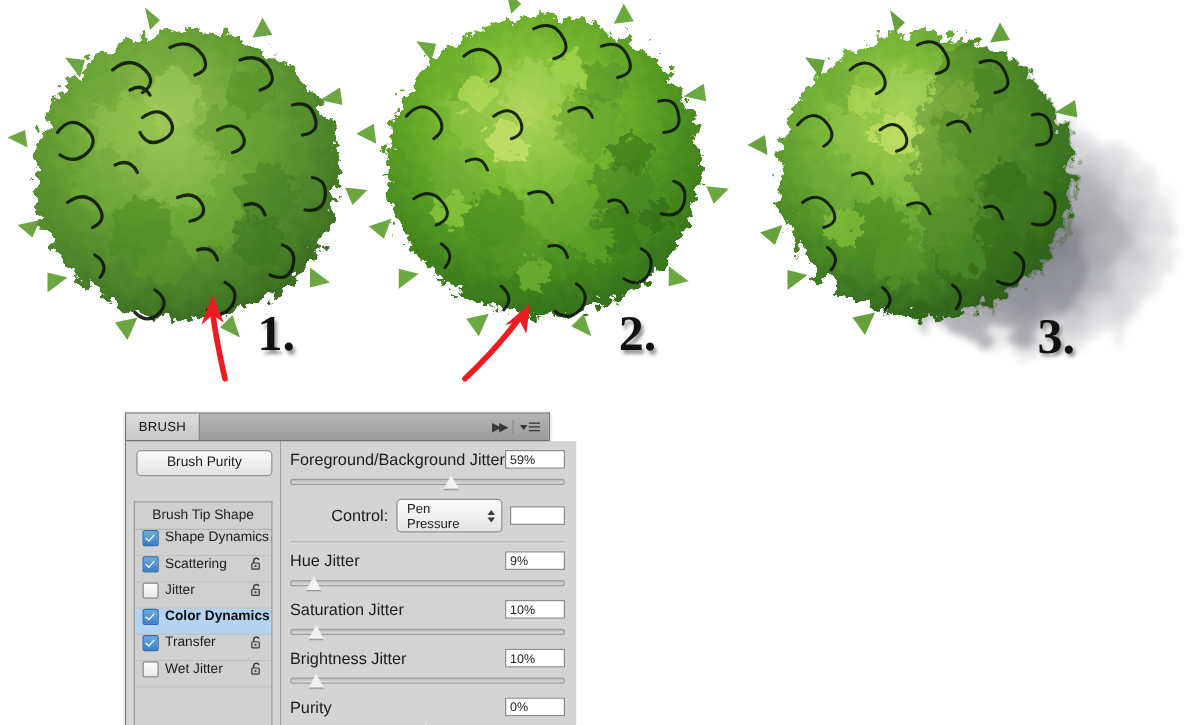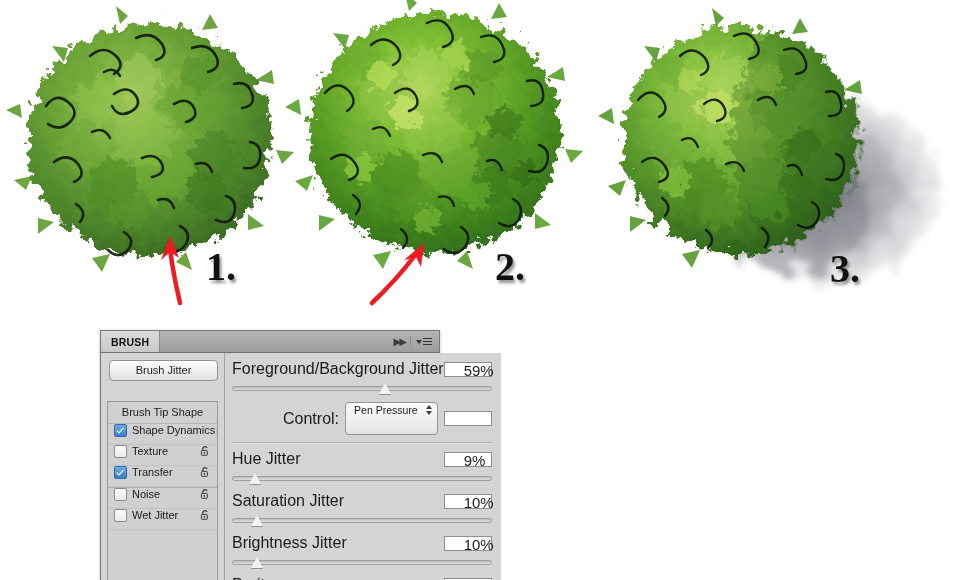--- a/index.html
+++ b/index.html
@@ -63,21 +63,21 @@
     display: flex; align-items: center;
     padding: 0 10px;
     font-size: 10.5px;
     color: #202020;
     border-right: 1px solid #8a8a8a;
     cursor: default;
     letter-spacing: 0.2px;
   }
   .tab.active {
     background: linear-gradient(to bottom, #dcdcdc, #c8c8c8);
-    font-weight: bold;
+    font-weight: normal;
     color: #111;
   }
   .tab-spacer { flex: 1; }
   .tab-icons {
     display: flex; align-items: center;
     gap: 5px;
     padding-right: 7px;
   }
   .chev-collapse {
     font-size: 10px; color: #3a3a3a; letter-spacing: -2px;
@@ -205,33 +205,33 @@
   }
 
   
   .ctrl-row {
     display: flex;
     align-items: center;
     justify-content: space-between;
     margin-bottom: 3px;
   }
   .ctrl-label {
-    font-size: 16px;
+    font-size: 13px;
     color: #1a1a1a;
     white-space: nowrap;
   }
   .val-box {
     width: 48px;
     height: 15px;
     line-height: 15px;
     background: #ffffff;
     border: 1px solid #8f8f8f;
-    font-size: 15px;
+    font-size: 10px;
     color: #1c1c1c;
-    padding-left: 19px;
+    padding-left: 3px;
     box-sizing: border-box;
     cursor: text;
   }
   .val-box.empty { width: 48px; }
 
   .slider {
     position: relative;
     height: 14px;
     margin: 1px 0 7px 0;
   }
@@ -270,21 +270,21 @@
     margin: 2px 0 7px 0;
   }
   .control-row .ctrl-label { margin-right: 0; margin-left: 33px; }
   .select-btn {
     display: inline-flex;
     align-items: center;
     gap: 8px;
     background: linear-gradient(to bottom, #fcfcfc, #e4e4e4);
     border: 1px solid #949494;
     border-radius: 4px;
-    padding: 1px 5px 18px 8px;
+    padding: 1px 5px 0 8px;
     font-size: 10.5px;
     color: #1a1a1a;
     cursor: pointer;
     box-shadow: 0 1px 0 rgba(255,255,255,0.8) inset;
   }
   .select-btn .arrows {
     display: inline-flex; flex-direction: column; gap: 2px;
   }
   .select-btn .arrows .up {
     width: 0; height: 0;
@@ -554,55 +554,64 @@
             <i></i>
           </span>
       </span>
     </div>
   </div>
 
   <div class="panel-body">
 
     <div class="col-left">
       <div class="presets-wrap">
-        <div class="btn-presets">Brush Jitter</div>
+        <div class="btn-presets">Brush Purity</div>
       </div>
       <div class="list-box">
         <div class="list-head">Brush Tip Shape</div>
         <div id="list-items">
             <div class="list-item">
               <span class="cbox checked"></span>
               <span class="li-label">Shape Dynamics</span>
               <svg class="lock" viewBox="0 0 16 16">
   <path d="M5.2 7.2 V4.6 a2.9 2.9 0 0 1 5.6 -0.6" fill="none" stroke="#3a3a3a" stroke-width="1.7"></path>
   <rect x="3.2" y="7.2" width="8" height="6.6" rx="1.1" fill="#c9c9c9" stroke="#3a3a3a" stroke-width="1.3"></rect>
   <circle cx="7.2" cy="10.4" r="1.15" fill="#3a3a3a"></circle>
 </svg>
             </div>
             <div class="list-item">
+              <span class="cbox checked"></span>
+              <span class="li-label">Scattering</span>
+              <svg class="lock" viewBox="0 0 16 16">
+  <path d="M5.2 7.2 V4.6 a2.9 2.9 0 0 1 5.6 -0.6" fill="none" stroke="#3a3a3a" stroke-width="1.7"></path>
+  <rect x="3.2" y="7.2" width="8" height="6.6" rx="1.1" fill="#c9c9c9" stroke="#3a3a3a" stroke-width="1.3"></rect>
+  <circle cx="7.2" cy="10.4" r="1.15" fill="#3a3a3a"></circle>
+</svg>
+            </div>
+            <div class="list-item">
               <span class="cbox"></span>
-              <span class="li-label">Texture</span>
+              <span class="li-label">Jitter</span>
+              <svg class="lock" viewBox="0 0 16 16">
+  <path d="M5.2 7.2 V4.6 a2.9 2.9 0 0 1 5.6 -0.6" fill="none" stroke="#3a3a3a" stroke-width="1.7"></path>
+  <rect x="3.2" y="7.2" width="8" height="6.6" rx="1.1" fill="#c9c9c9" stroke="#3a3a3a" stroke-width="1.3"></rect>
+  <circle cx="7.2" cy="10.4" r="1.15" fill="#3a3a3a"></circle>
+</svg>
+            </div>
+            <div class="list-item selected">
+              <span class="cbox checked"></span>
+              <span class="li-label">Color Dynamics</span>
               <svg class="lock" viewBox="0 0 16 16">
   <path d="M5.2 7.2 V4.6 a2.9 2.9 0 0 1 5.6 -0.6" fill="none" stroke="#3a3a3a" stroke-width="1.7"></path>
   <rect x="3.2" y="7.2" width="8" height="6.6" rx="1.1" fill="#c9c9c9" stroke="#3a3a3a" stroke-width="1.3"></rect>
   <circle cx="7.2" cy="10.4" r="1.15" fill="#3a3a3a"></circle>
 </svg>
             </div>
             <div class="list-item">
               <span class="cbox checked"></span>
               <span class="li-label">Transfer</span>
-              <svg class="lock" viewBox="0 0 16 16">
-  <path d="M5.2 7.2 V4.6 a2.9 2.9 0 0 1 5.6 -0.6" fill="none" stroke="#3a3a3a" stroke-width="1.7"></path>
-  <rect x="3.2" y="7.2" width="8" height="6.6" rx="1.1" fill="#c9c9c9" stroke="#3a3a3a" stroke-width="1.3"></rect>
-  <circle cx="7.2" cy="10.4" r="1.15" fill="#3a3a3a"></circle>
-</svg>
-            </div>
-            <div class="list-item group-gap">
-              <span class="cbox"></span>
-              <span class="li-label">Noise</span>
               <svg class="lock" viewBox="0 0 16 16">
   <path d="M5.2 7.2 V4.6 a2.9 2.9 0 0 1 5.6 -0.6" fill="none" stroke="#3a3a3a" stroke-width="1.7"></path>
   <rect x="3.2" y="7.2" width="8" height="6.6" rx="1.1" fill="#c9c9c9" stroke="#3a3a3a" stroke-width="1.3"></rect>
   <circle cx="7.2" cy="10.4" r="1.15" fill="#3a3a3a"></circle>
 </svg>
             </div>
             <div class="list-item">
               <span class="cbox"></span>
               <span class="li-label">Wet Jitter</span>
               <svg class="lock" viewBox="0 0 16 16">

